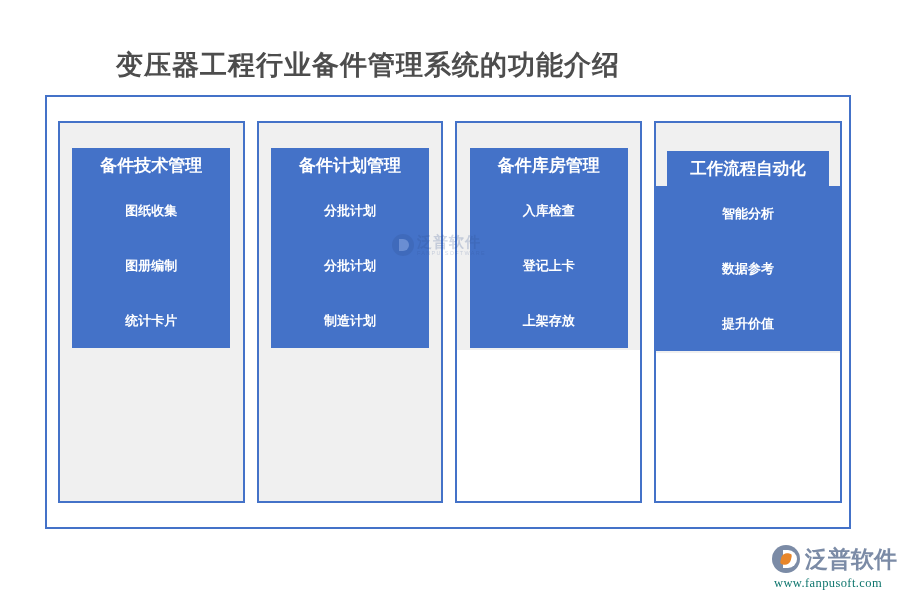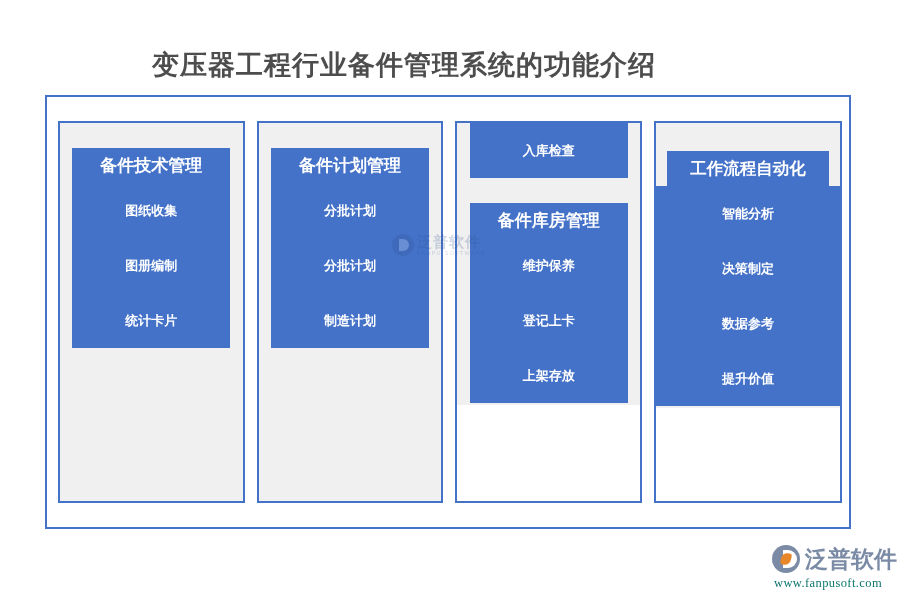--- a/index.html
+++ b/index.html
@@ -21,21 +21,20 @@
     top: 48px;
     left: 0;
     width: 736px;
     text-align: center;
     font-size: 27px;
     font-weight: bold;
     color: #4d4d4d;
     letter-spacing: 1px;
     line-height: 34px;
     white-space: nowrap;
-    margin-left: 36px;
   }
 
   
   .outer-frame {
     position: absolute;
     left: 45px;
     top: 95px;
     width: 806px;
     height: 434px;
     border: 2px solid #4472c8;
@@ -247,33 +246,31 @@
     <div class="col-inner">
       <div class="box col-header">备件计划管理</div>
       <div class="box col-item">分批计划</div>
       <div class="box col-item">分批计划</div>
       <div class="box col-item">制造计划</div>
     </div>
   </div>
 
   <div class="column col-w-3 inset-fill">
     <div class="col-inner">
+      <div class="box col-header">备件库房管理</div>
       <div class="box col-item">入库检查</div>
-      <div class="box col-header">备件库房管理</div>
-      <div class="box col-item">维护保养</div>
       <div class="box col-item">登记上卡</div>
       <div class="box col-item">上架存放</div>
     </div>
   </div>
 
   <div class="column col-w-4 inset-fill">
     <div class="col-inner">
       <div class="box col-header">工作流程自动化</div>
       <div class="box col-item">智能分析</div>
-      <div class="box col-item">决策制定</div>
       <div class="box col-item">数据参考</div>
       <div class="box col-item">提升价值</div>
     </div>
   </div>
 
 </div>
 
 <div class="center-watermark">
   <div class="wm-mark"></div>
   <div class="wm-text">

